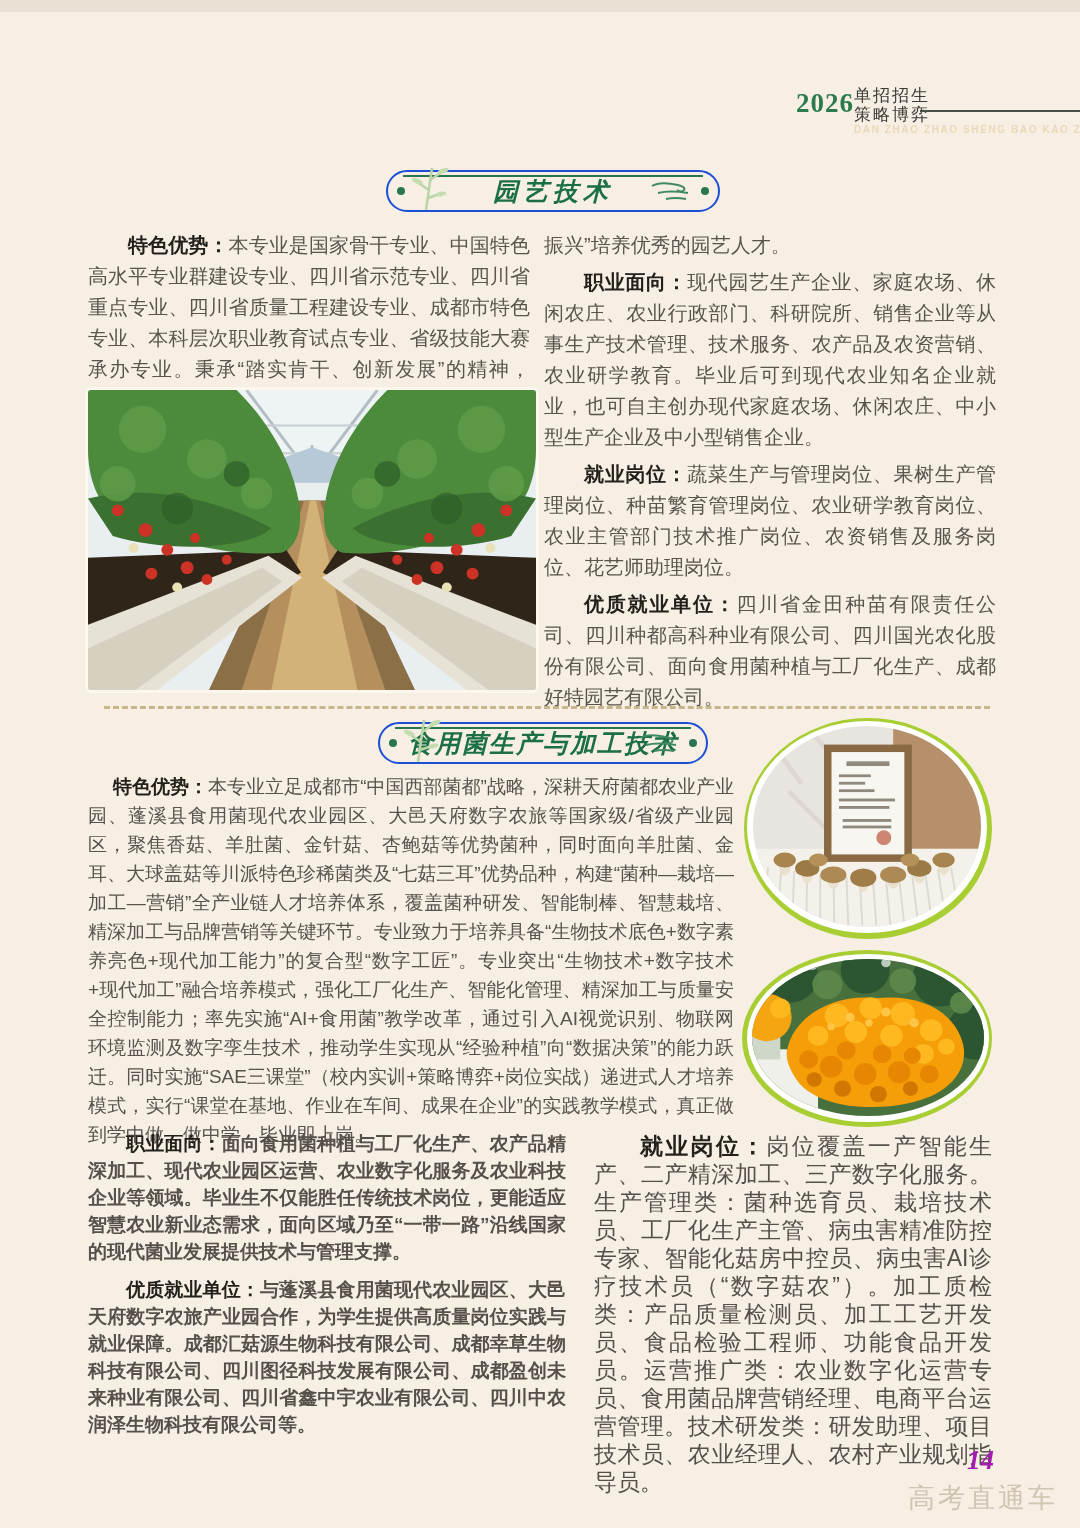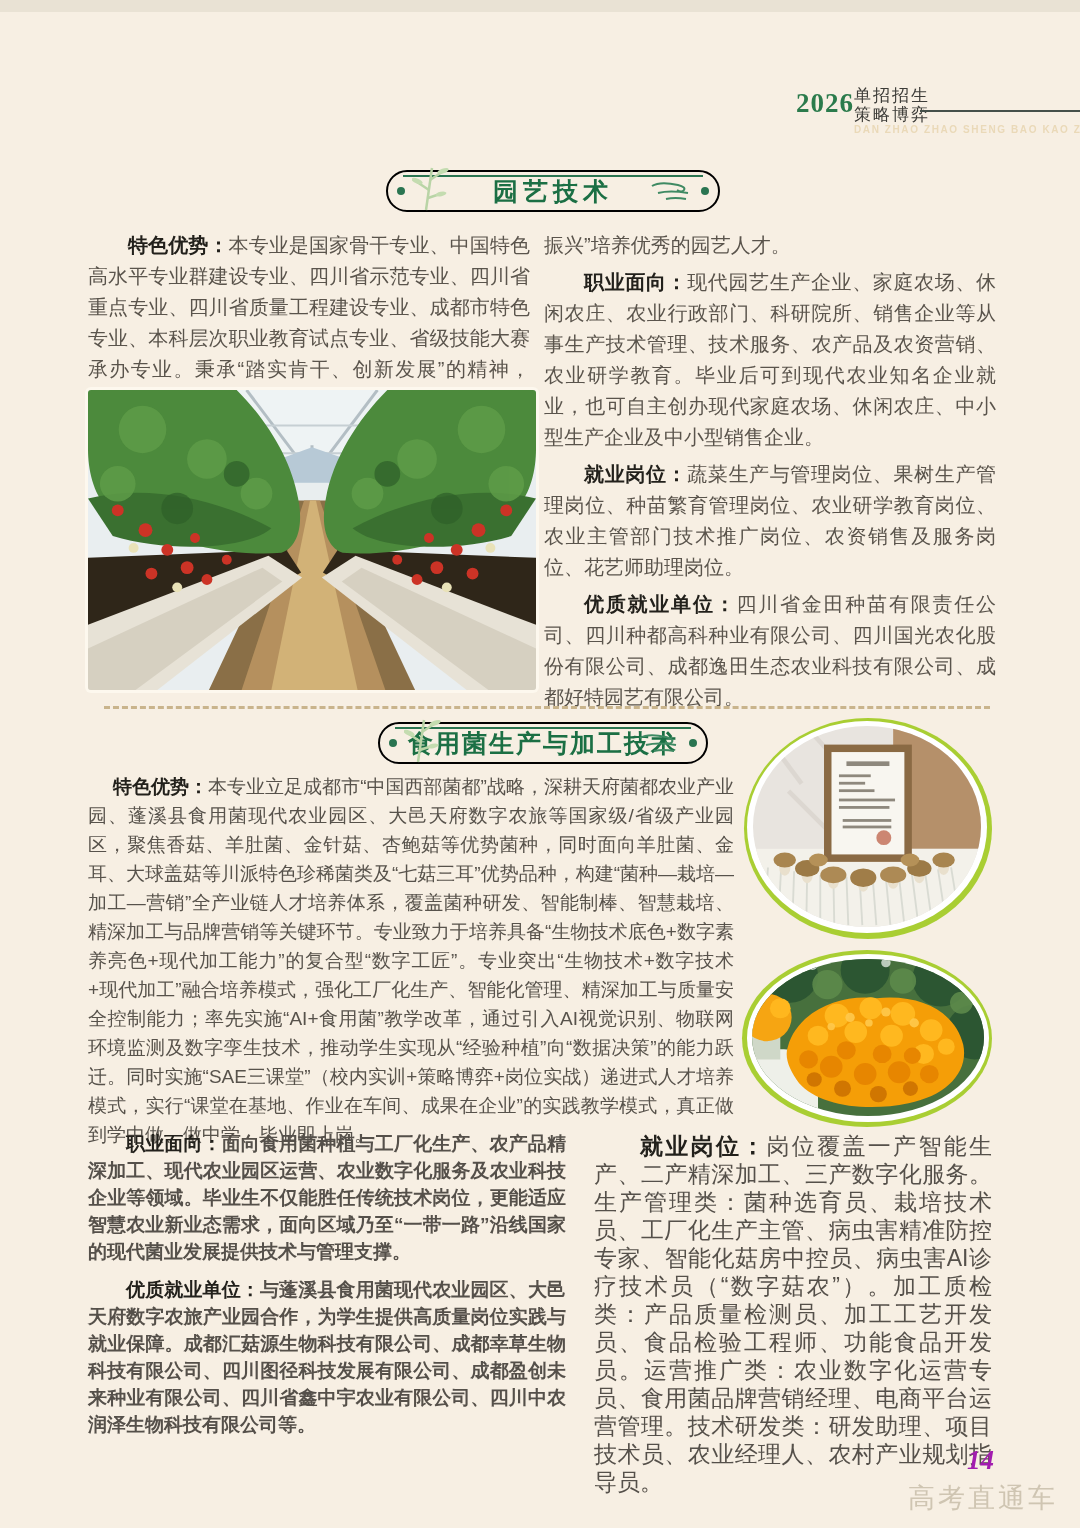--- a/index.html
+++ b/index.html
@@ -10,21 +10,21 @@
   .header{position:absolute;top:72px;left:796px;right:0;height:72px;}
   .year{position:absolute;left:0;top:4px;font-family:"Liberation Serif","DejaVu Serif",serif;
         font-weight:bold;font-size:27px;color:#2b7b4c;letter-spacing:1px;}
   .htitle{position:absolute;left:58px;top:2px;font-size:17px;font-weight:normal;color:#3d3c38;
           line-height:19px;letter-spacing:2px;}
   .hline{position:absolute;left:124px;top:26px;width:170px;border-top:2px solid #45504a;}
   .pinyin{position:absolute;left:58px;top:40px;font-size:10px;font-weight:bold;color:#ead9b8;
           letter-spacing:1.6px;white-space:nowrap;}
 
   
-  .badge{position:absolute;height:38px;border:2px solid #000000;border-radius:21px;background:transparent;}
+  .badge{position:absolute;height:38px;border:2px solid #1d4ed8;border-radius:21px;background:transparent;font-style:italic;}
   .badge::before{content:"";position:absolute;left:15px;right:15px;top:3px;border-top:2px solid #2a7551;}
   .badge .dot{position:absolute;top:50%;margin-top:-4px;width:8px;height:8px;border-radius:50%;background:#2a7551;}
   .badge .dot.l{left:9px;} .badge .dot.r{right:9px;}
   .badge .btxt{display:flex;height:100%;align-items:center;justify-content:center;
                font-size:25px;font-weight:bold;color:#1b6f44;letter-spacing:5px;}
   .badge .deco-l{position:absolute;left:24px;top:-8px;}
   .badge .deco-r{position:absolute;right:22px;top:9px;}
   .badge1{left:386px;top:158px;width:330px;}
   .badge2{left:378px;top:710px;width:326px;}
   .badge2 .btxt{letter-spacing:2px;}
@@ -191,21 +191,21 @@
           <circle cx="406" cy="160" r="5"></circle>
           <circle cx="362" cy="200" r="5"></circle>
       </g>
     </svg>
   </div>
 
   <div class="col-1r s1">
     <p class="para noind"><span>振兴”培养优秀的园艺人才。</span></p>
     <p class="para"><b>职业面向：</b><span>现代园艺生产企业、家庭农场、休闲农庄、农业行政部门、科研院所、销售企业等从事生产技术管理、技术服务、农产品及农资营销、农业研学教育。毕业后可到现代农业知名企业就业，也可自主创办现代家庭农场、休闲农庄、中小型生产企业及中小型销售企业。</span></p>
     <p class="para"><b>就业岗位：</b><span>蔬菜生产与管理岗位、果树生产管理岗位、种苗繁育管理岗位、农业研学教育岗位、农业主管部门技术推广岗位、农资销售及服务岗位、花艺师助理岗位。</span></p>
-    <p class="para"><b>优质就业单位：</b><span>四川省金田种苗有限责任公司、四川种都高科种业有限公司、四川国光农化股份有限公司、成都逸田生态农业科技有限公司、成都好特园艺有限公司。</span></p>
+    <p class="para"><b>优质就业单位：</b><span>四川省金田种苗有限责任公司、四川种都高科种业有限公司、四川国光农化股份有限公司、面向食用菌种植与工厂化生产、成都好特园艺有限公司。</span></p>
   </div>
 
   <div class="dashes"></div>
 
   <div class="badge badge2">
     <span class="dot l"></span>
     <span class="dot r"></span>
     <span class="deco-l">
       <svg width="40" height="50" viewBox="0 0 40 50">
           <g stroke="#b9d4a6" stroke-width="2.5" fill="none">

